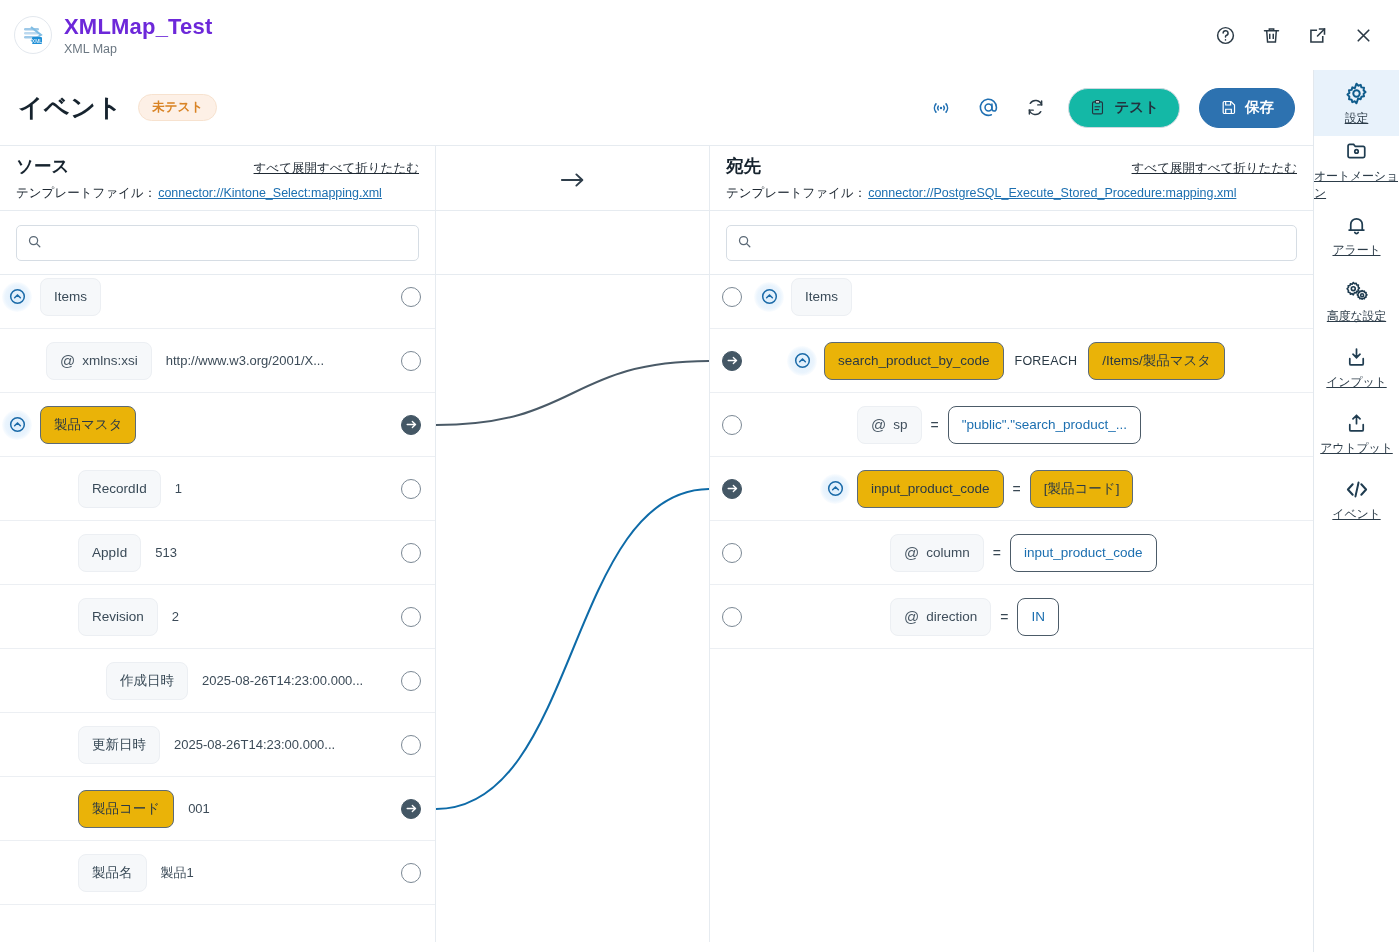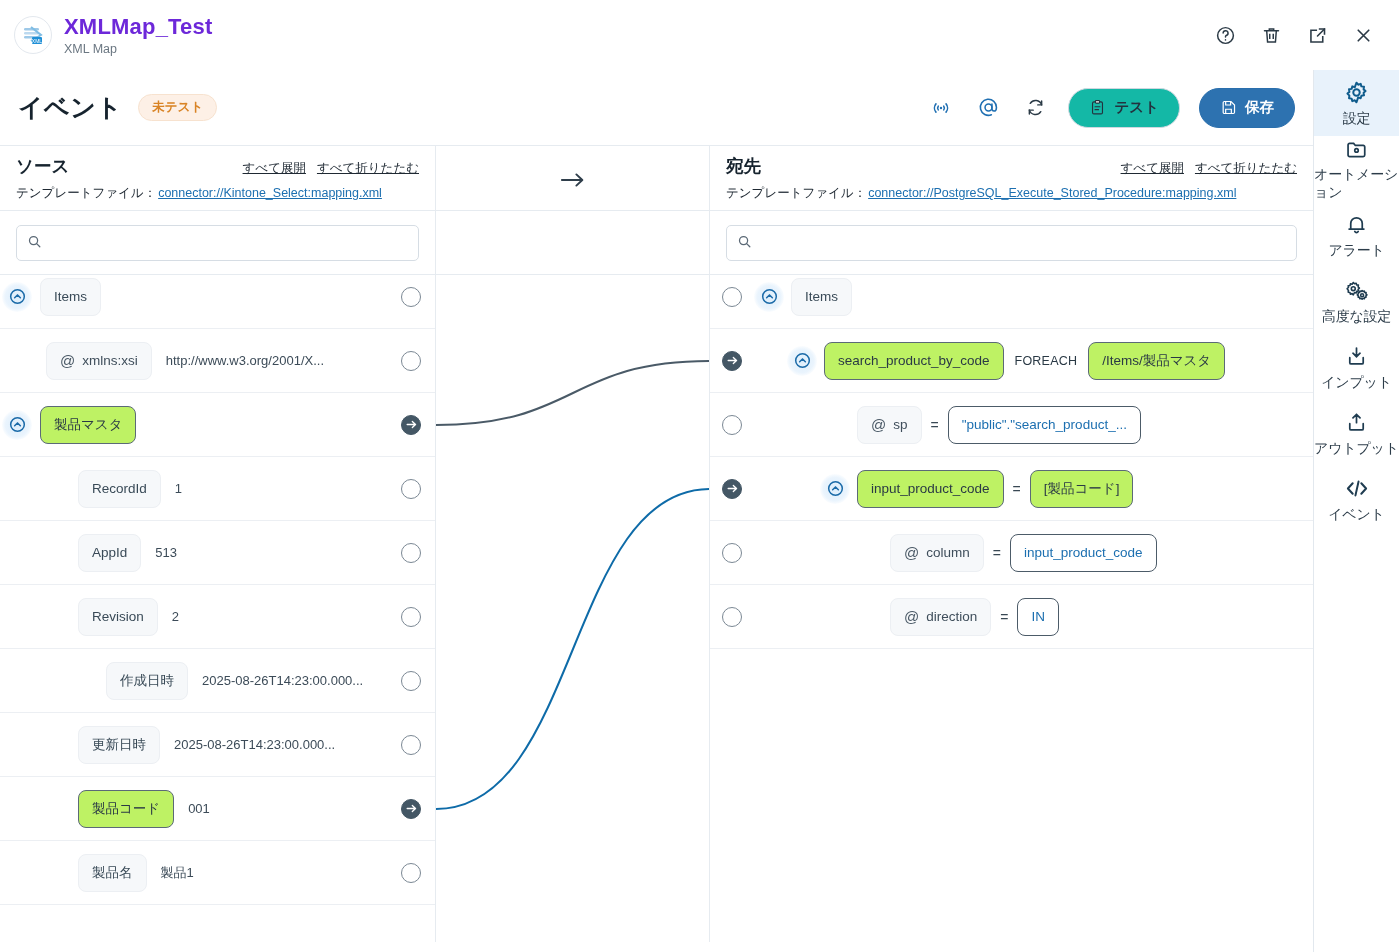--- a/index.html
+++ b/index.html
@@ -56,35 +56,35 @@
     position: absolute; right: 0; top: 70px; width: 86px; height: 882px;
     border-left: 1px solid #e2e8ee; background: #fff;
     display: flex; flex-direction: column; align-items: stretch;
   }
   .rail-item {
     height: 66px; display: flex; flex-direction: column;
     align-items: center; justify-content: center; gap: 3px;
     cursor: pointer; color: #1f3c50;
   }
   .rail-item.active { background: #e8f2fb; }
-  .rail-label { font-size: 14px; color: #2c3c49; letter-spacing: -0.2px; }
+  .rail-label { font-size: 12px; color: #2c3c49; letter-spacing: -0.2px; text-decoration: underline; }
   .rail-ico { color: #10496e; display:flex; align-items:center; justify-content:center; height:28px;}
 
   
   .panels { position: absolute; left:0; top: 145px; width: 1313px; height: 807px; }
   .panel-head {
     position: absolute; top: 0; height: 66px; padding: 8px 16px 0 16px;
     border-bottom: 1px solid #e6ebf0; border-top: 1px solid #e6ebf0;
   }
   .ph-src { left: 0; width: 436px; border-right: 1px solid #e6ebf0; }
   .ph-mid { left: 436px; width: 274px; border-right: 1px solid #e6ebf0; display:flex; align-items:center; justify-content:center;}
   .ph-dst { left: 710px; width: 603px; }
   .ph-row1 { display: flex; align-items: baseline; }
   .ph-title { font-size: 17.5px; font-weight: 700; color: #16232e; }
-  .ph-links { margin-left: auto; display: flex; gap: 11px; }
+  .ph-links { margin-left: auto; display: flex; }
   .ph-link { font-size: 12.5px; color: #1f2933; text-decoration: underline; cursor: pointer; }
   .ph-row2 { margin-top: 7px; font-size: 12.5px; color: #1f2933; display: flex; align-items: baseline;}
   .ph-file { color: #1c6fb0; text-decoration: underline; cursor: pointer; margin-left: 2px;}
   .mid-arrow { color: #2f3e4b; }
 
   .search-wrap {
     position: absolute; top: 66px; height: 64px; padding: 14px 16px;
     border-bottom: 1px solid #e6ebf0;
   }
   .sw-src { left: 0; width: 436px; border-right: 1px solid #e6ebf0; }
@@ -117,21 +117,21 @@
     display: flex; align-items: center; justify-content: center;
     background: radial-gradient(circle, #ddeefc 0%, #eaf4fd 55%, rgba(234,244,253,0) 75%);
     color: #1a6aa8; cursor: pointer; flex: 0 0 auto;
   }
   .chip {
     display: inline-flex; align-items: center; gap: 7px;
     height: 38px; padding: 0 13px; border-radius: 8px;
     background: #f6f8fa; border: 1px solid #eceff3;
     font-size: 13.5px; color: #394a57; white-space: nowrap;
   }
-  .chip.outlined { background: #bef264; border: 1px solid #5b6a77; color: #2a3945; }
+  .chip.outlined { background: #eab308; border: 1px solid #5b6a77; color: #2a3945; }
   .chip.blue { background: #fff; border: 1px solid #4c5b68; color: #1c6fb0; }
   .chip.attr { color: #3f4e5b; }
   .at { font-size: 15px; color: #4b5a67; }
   .val { font-size: 13px; color: #3c4b58; margin-left: 14px; white-space: nowrap; }
   .eq { font-size: 14px; color: #394854; margin: 0 9px; }
   .foreach { font-size: 12.5px; color: #2a3945; margin: 0 11px; letter-spacing: .2px;}
 
   
   .dot {
     position: absolute; width: 20px; height: 20px; border-radius: 50%;

